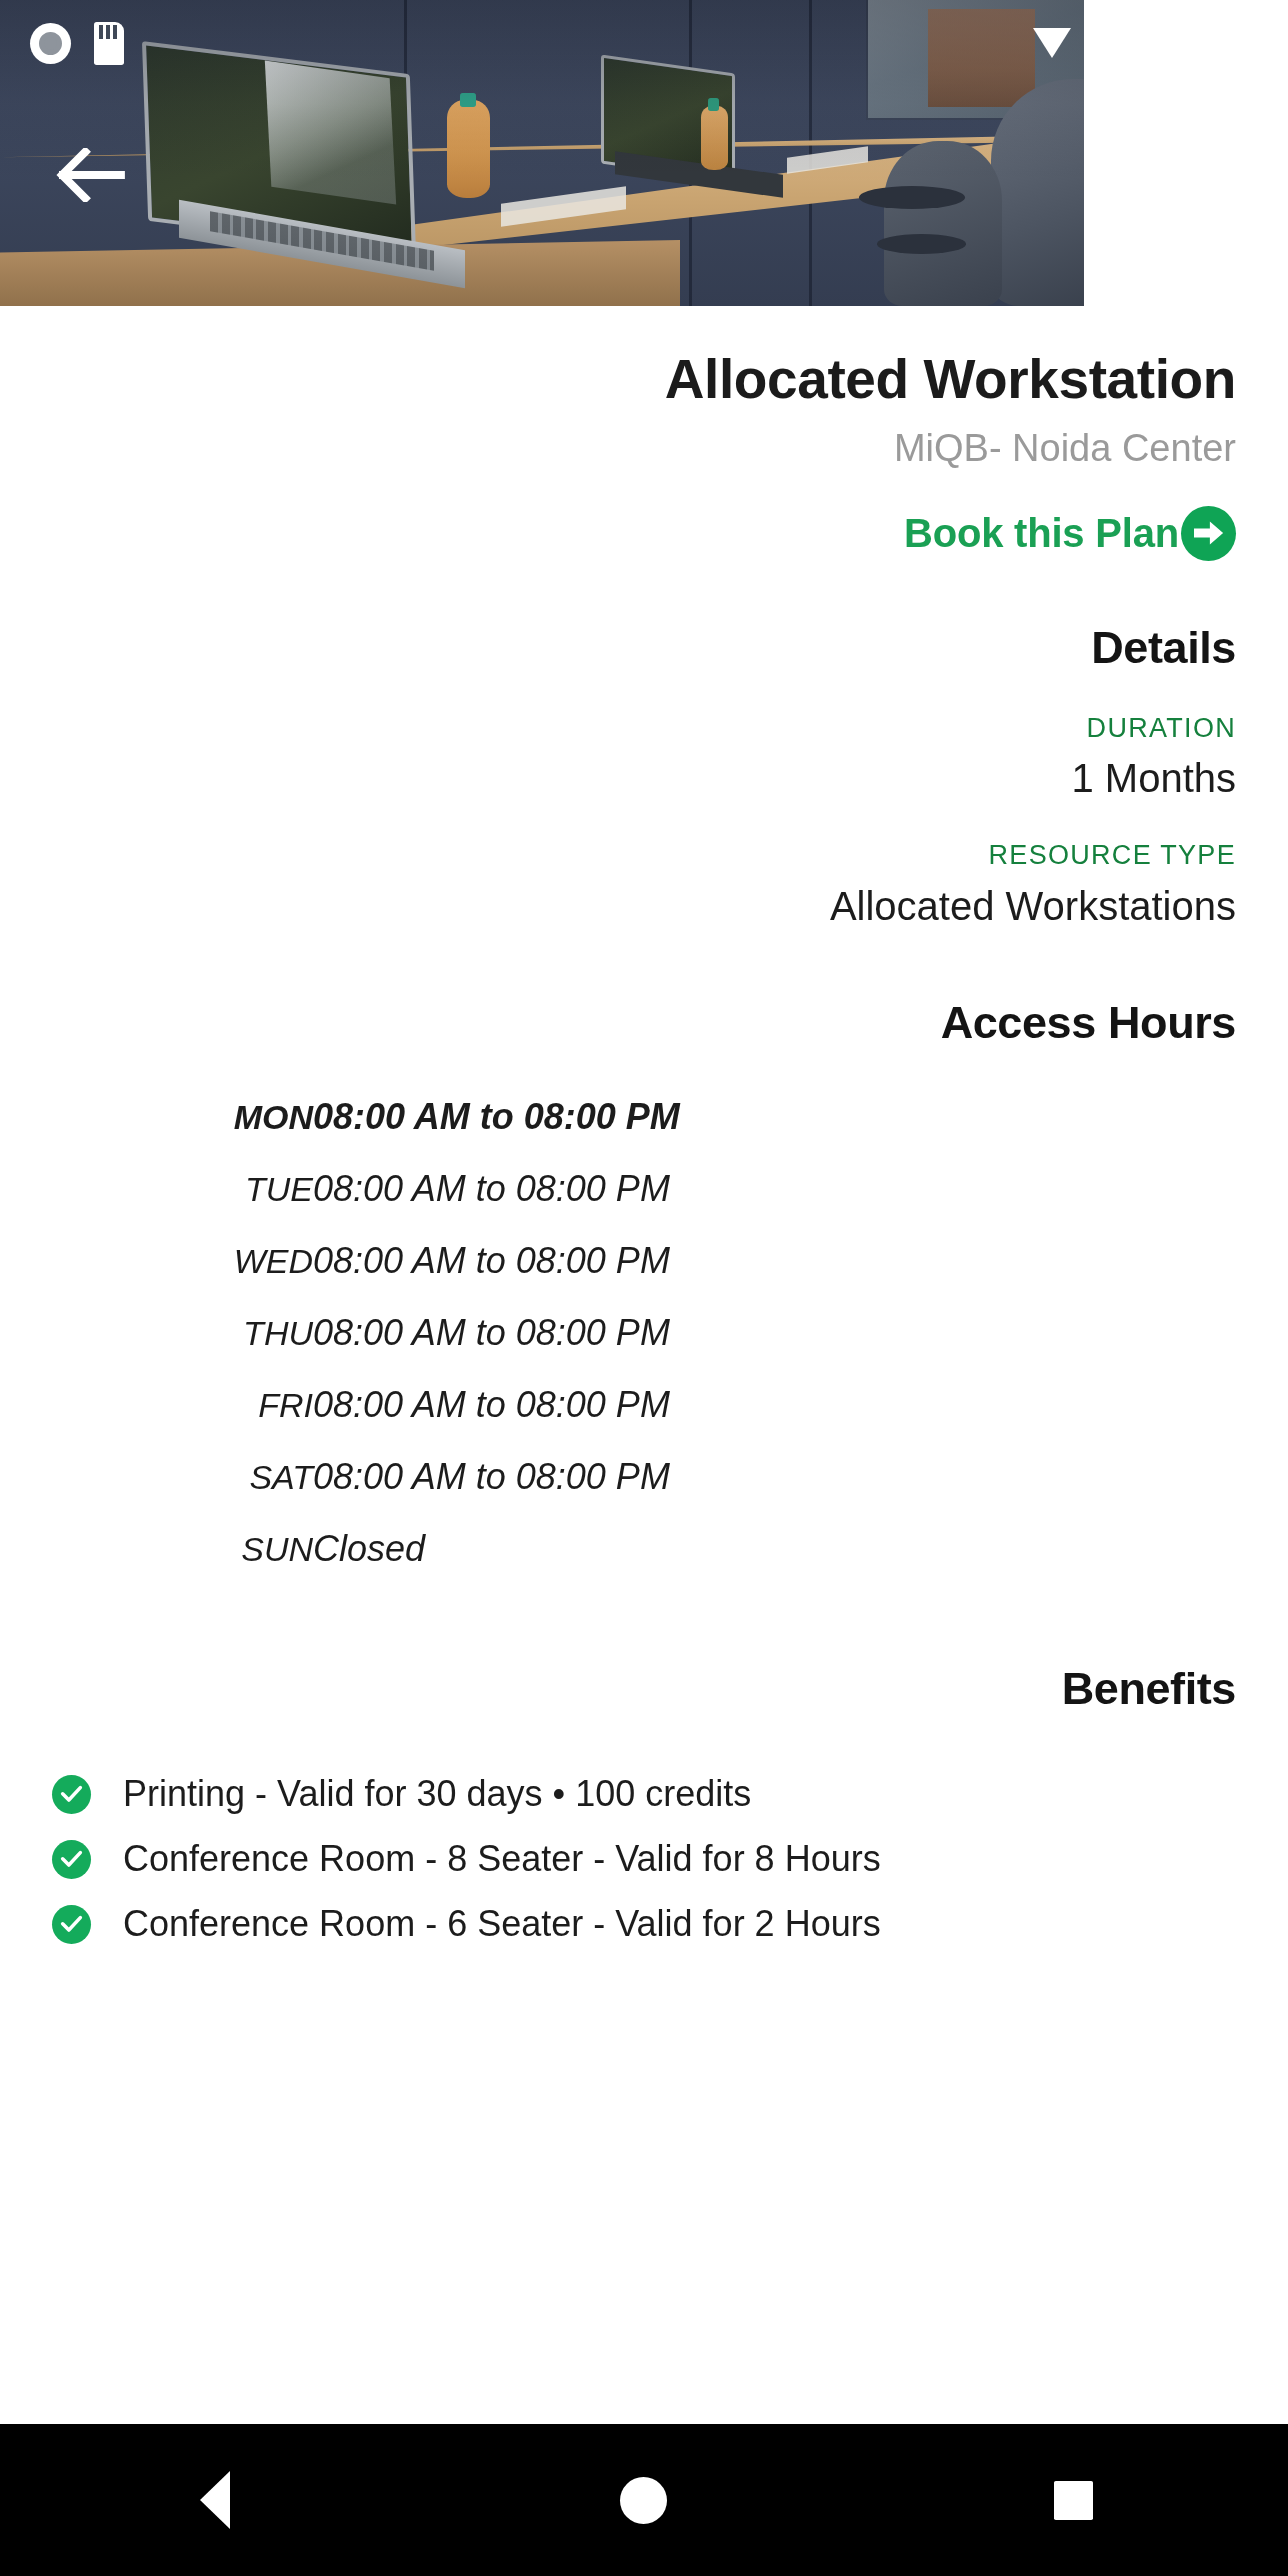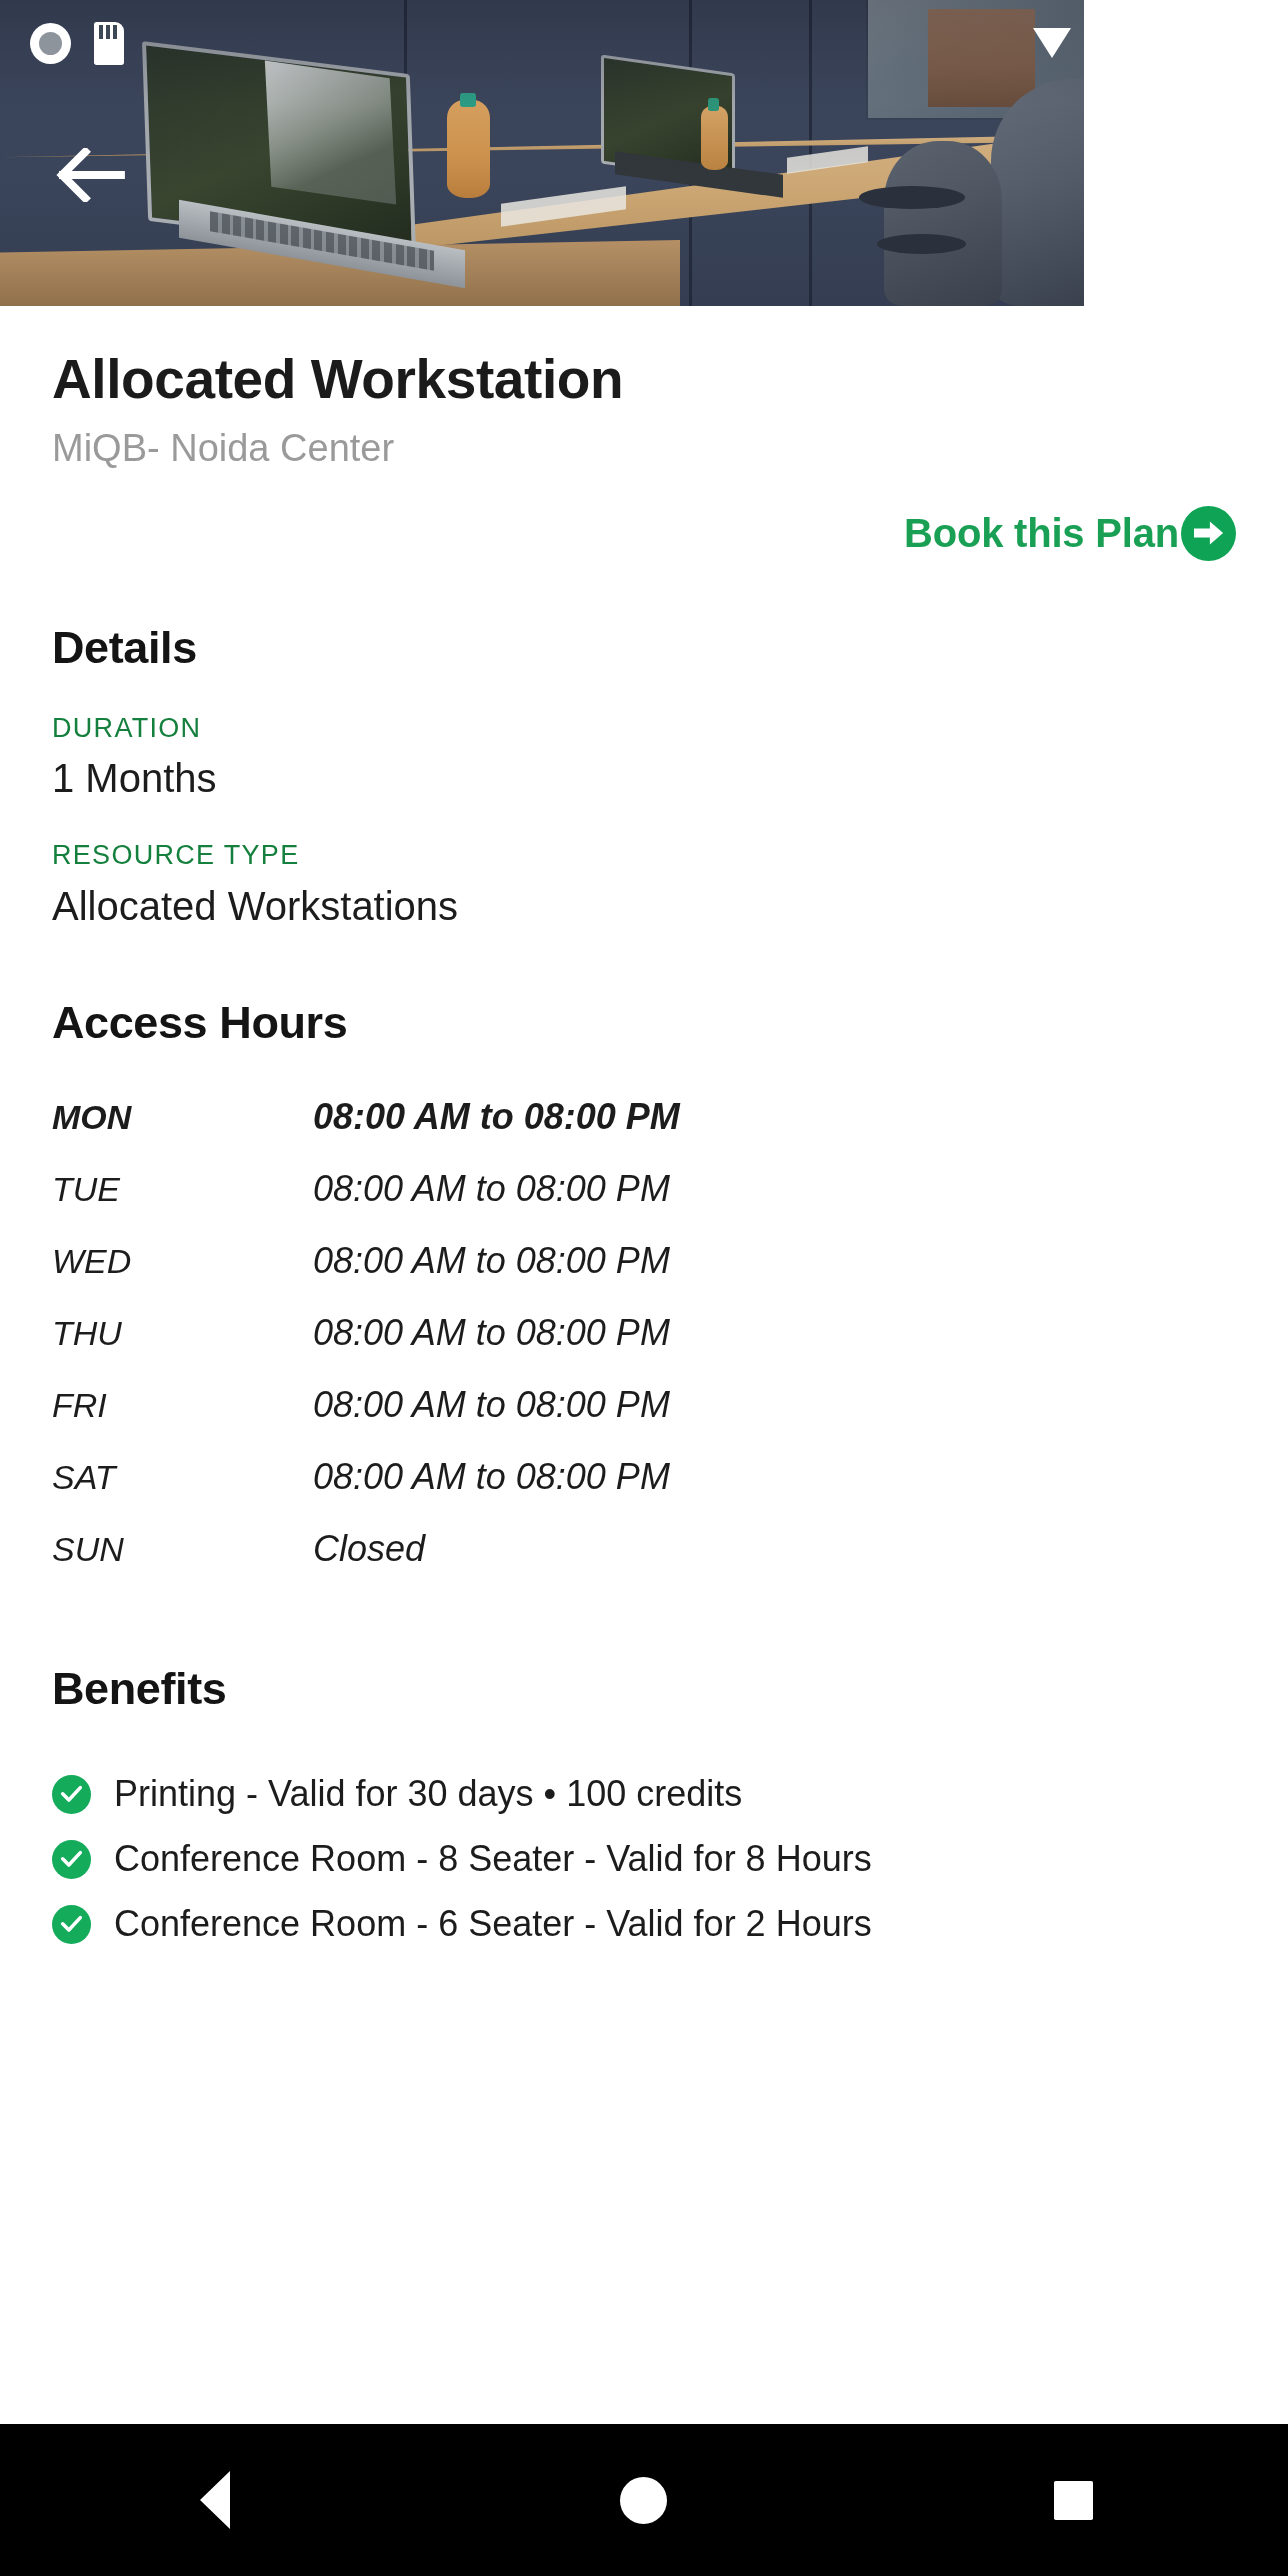--- a/index.html
+++ b/index.html
@@ -152,21 +152,21 @@
   .clock { color:#fff; font-size:38px; font-weight:400; letter-spacing:0.4px; }
 
   
   .backbtn {
     position:absolute; left:41px; top:125px;
     width:100px; height:100px; z-index:6;
     display:flex; align-items:center; justify-content:center;
   }
 
   
-  .content { padding:0 52px; }
+  .content { padding:0 52px;text-align:right; }
 
   .page-title {
     margin-top:45px;
     font-size:55px; font-weight:700; color:#1b1b1b;
     letter-spacing:-0.4px; line-height:1.05;
   }
   .page-sub {
     margin-top:18px;
     font-size:38px; color:#9a9a9a; font-weight:400;
   }
@@ -209,21 +209,21 @@
     width:261px; flex:0 0 261px;
     font-size:34px; color:#1c1c1c; font-weight:400;
   }
   .hours-time { font-size:36px; color:#1c1c1c; font-weight:400; }
   .hours-row.today .hours-day,
   .hours-row.today .hours-time { font-weight:700; }
 
   .sec-benefits { margin-top:63px; }
   .benefits-list { margin-top:47px; }
   .benefit-row {
-    display:flex; align-items:center; gap:23px;
+    display:flex; align-items:center; gap:32px;
     height:65px;
   }
   .benefit-check {
     width:39px; height:39px; flex:0 0 39px; border-radius:50%;
     background:#14ab5b; display:flex; align-items:center; justify-content:center;
   }
   .benefit-text { font-size:36px; color:#1c1c1c; font-weight:400; }
 
   
   .navbar {

